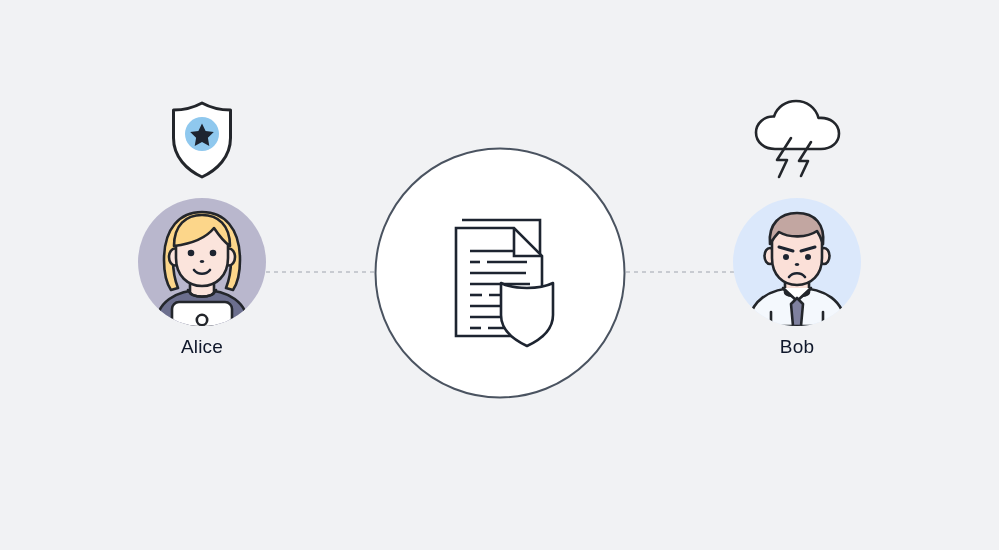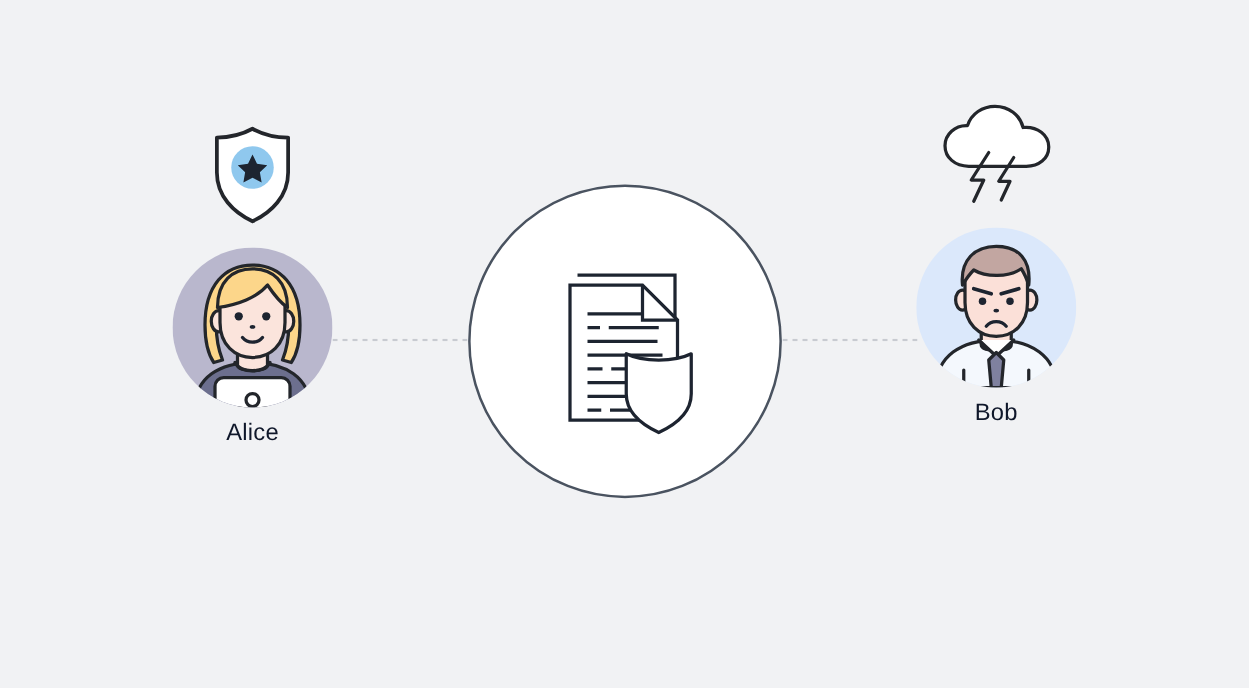--- a/index.html
+++ b/index.html
@@ -24,21 +24,21 @@
     position: absolute;
   }
   
   #alice-node {
     left: 138px;
     top: 100px;
     width: 128px;
   }
   #bob-node {
     left: 733px;
-    top: 84px;
+    top: 100px;
     width: 128px;
   }
   .badge-wrap {
     width: 128px;
     height: 80px;
     display: flex;
     align-items: flex-end;
     justify-content: center;
   }
   .avatar-wrap {

